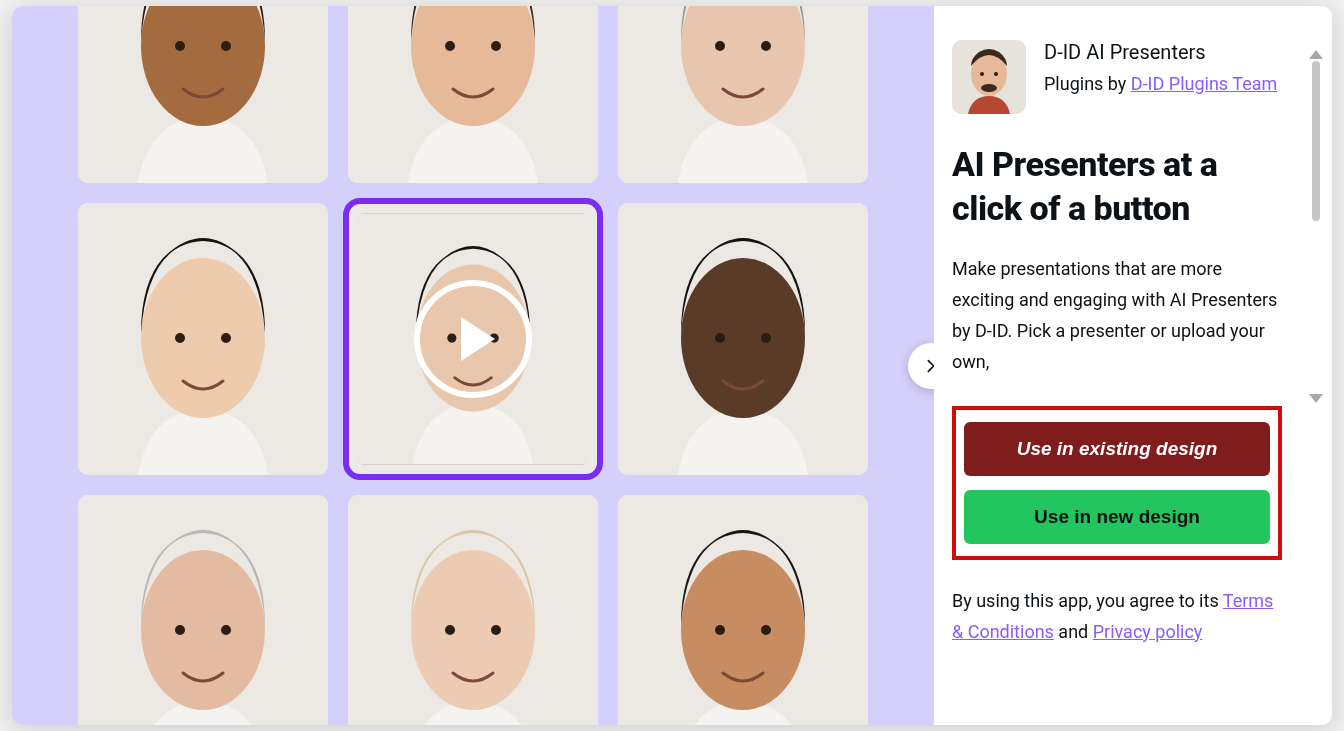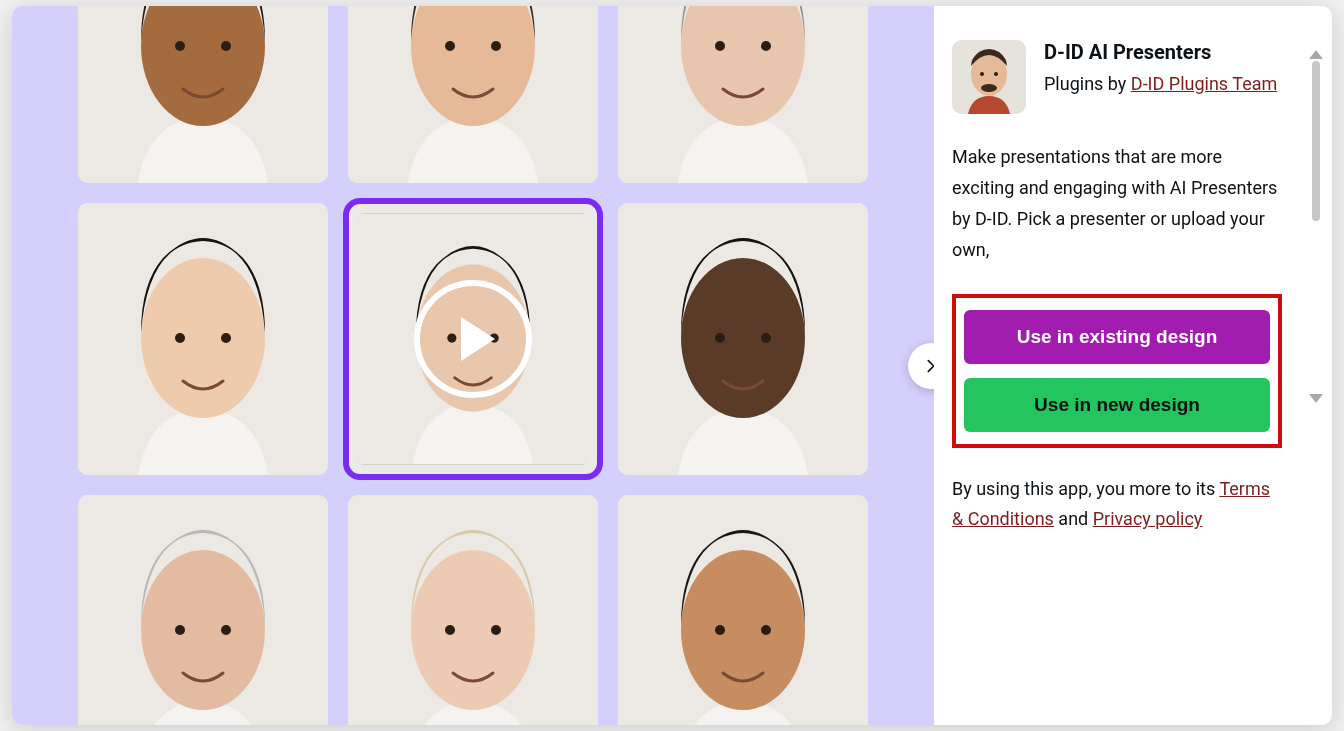--- a/index.html
+++ b/index.html
@@ -124,31 +124,31 @@
   .app-avatar {
     width: 74px;
     height: 74px;
     border-radius: 10px;
     background: #e8e6e2;
     overflow: hidden;
     flex-shrink: 0;
   }
   .app-meta h3 {
     font-size: 20px;
-    font-weight: 700;
+    font-weight: 400;
     color: #0d1216;
     margin-bottom: 6px;
   }
   .creator-line {
     font-size: 18px;
     color: #0d1216;
     line-height: 1.55;
   }
   .creator-line a, .legal a {
-    color: #7f1d1d;
+    color: #8b5cf6;
   }
   .headline {
     font-size: 34px;
     font-weight: 800;
     color: #0d1216;
     line-height: 1.3;
     margin-bottom: 24px;
     letter-spacing: -0.5px;
   }
   .desc {
@@ -167,23 +167,24 @@
     width: 100%;
     padding: 16px;
     border-radius: 6px;
     font-size: 19px;
     font-weight: 700;
     text-align: center;
     cursor: pointer;
     border: none;
   }
   .btn-primary {
-    background: #a21caf;
+    background: #7f1d1d;
     color: #fff;
     margin-bottom: 14px;
+    font-style: italic;
   }
   .btn-secondary {
     background: #22c55e;
     color: #0d1216;
   }
   .legal {
     font-size: 18px;
     color: #0d1216;
     line-height: 1.7;
   }
@@ -365,29 +366,30 @@
           </svg>
         </div>
         <div class="app-meta">
           <h3>D-ID AI Presenters</h3>
           <div class="creator-line">
             <span>Plugins by </span><a href="#">D-ID Plugins Team</a>
           </div>
         </div>
       </div>
 
+      <h1 class="headline">AI Presenters at a click of a button</h1>
       <p class="desc">Make presentations that are more exciting and engaging with AI Presenters by D-ID. Pick a presenter or upload your own,</p>
 
       <div class="cta-group">
         <button class="btn btn-primary">Use in existing design</button>
         <button class="btn btn-secondary">Use in new design</button>
       </div>
 
       <p class="legal">
-        <span>By using this app, you more to its </span><a href="#">Terms &amp; Conditions</a><span> and </span><a href="#">Privacy policy</a>
+        <span>By using this app, you agree to its </span><a href="#">Terms &amp; Conditions</a><span> and </span><a href="#">Privacy policy</a>
       </p>
 
     </div>
 
     <div class="scrollbar-track">
       <div class="scrollbar-thumb"></div>
     </div>
     <div class="scroll-arrow down"></div>
   </div>
 

